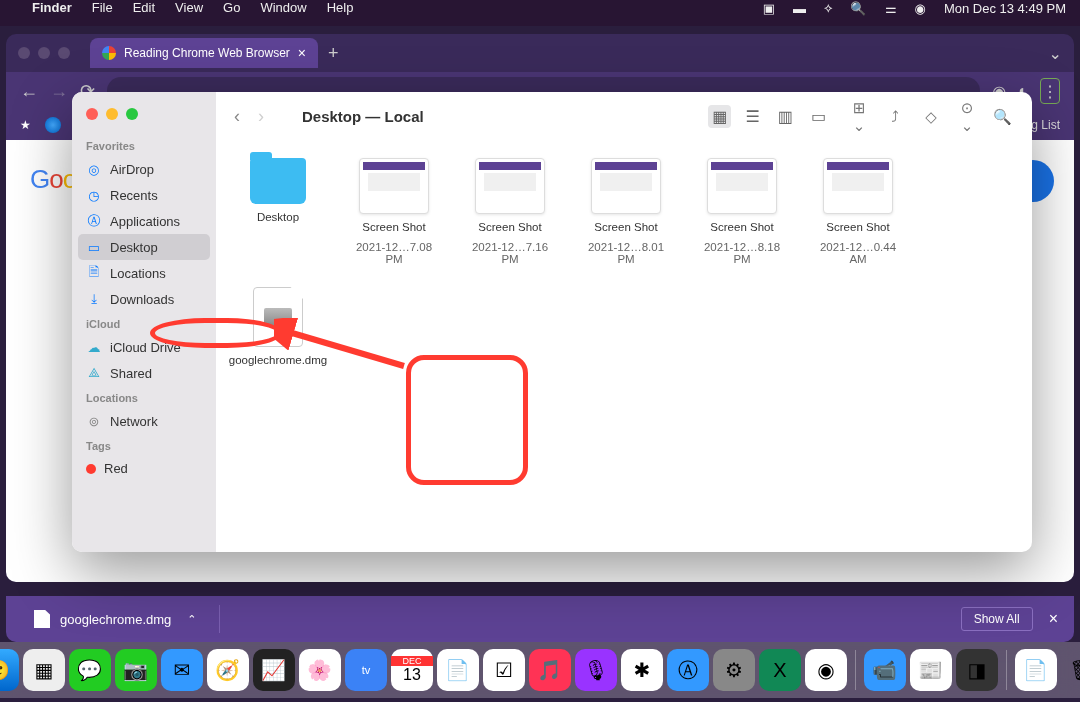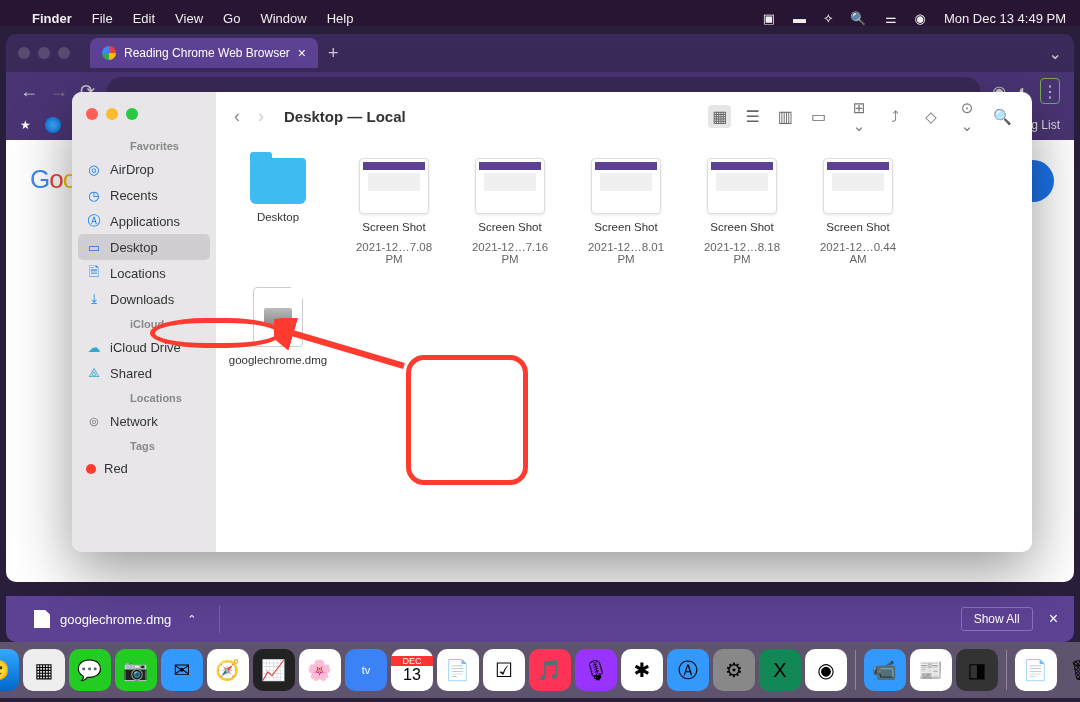--- a/index.html
+++ b/index.html
@@ -1,19 +1,19 @@
 <!DOCTYPE html>
 <html><head>
 <meta charset="utf-8">
 <style>
 * { margin: 0; padding: 0; box-sizing: border-box; font-family: -apple-system, BlinkMacSystemFont, "Helvetica Neue", sans-serif; }
 body { width: 1080px; height: 702px; background: #2a1e3d; overflow: hidden; position: relative; }
 
 
-.menubar { height: 26px; background: rgba(40,20,50,0.9); display: flex; align-items: flex-end; padding: 0 14px; color: #eee; font-size: 13px; }
+.menubar { height: 26px; background: rgba(40,20,50,0.9); display: flex; align-items: flex-start; padding: 0 14px; color: #eee; font-size: 13px; }
 .menubar .apple { font-size: 15px; margin-right: 18px; }
 .menubar .item { margin-right: 20px; }
 .menubar .item.bold { font-weight: 600; }
 .menubar .right { margin-left: auto; display: flex; align-items: center; gap: 18px; }
 .menubar .clock { font-weight: 400; }
 
 
 .chrome-window { position: absolute; top: 34px; left: 6px; right: 6px; height: 548px; background: #3a2a5a; border-radius: 10px; }
 .chrome-tabs { height: 38px; display: flex; align-items: center; padding: 0 12px; gap: 10px; }
 .traffic-lights { display: flex; gap: 8px; margin-right: 10px; }
@@ -45,31 +45,31 @@
 .dock { position: absolute; bottom: 4px; left: 50%; transform: translateX(-50%); height: 56px; background: rgba(160,150,170,0.45); border-radius: 14px; display: flex; align-items: center; padding: 0 10px; gap: 4px; backdrop-filter: blur(10px); }
 .dock .app { width: 42px; height: 42px; border-radius: 10px; display: flex; align-items: center; justify-content: center; font-size: 20px; }
 .dock .divider { width: 1px; height: 40px; background: rgba(255,255,255,0.3); margin: 0 4px; }
 
 
 .finder { position: absolute; top: 92px; left: 72px; width: 960px; height: 460px; background: #fff; border-radius: 10px; box-shadow: 0 20px 60px rgba(0,0,0,0.4); display: flex; overflow: hidden; }
 .finder-sidebar { width: 144px; background: #e8e6e9; padding: 8px 0; font-size: 13px; overflow: hidden; }
 .finder-sidebar .traffic { display: flex; gap: 8px; padding: 8px 14px 14px; }
 .finder-sidebar .traffic span { width: 12px; height: 12px; border-radius: 50%; }
 .finder-sidebar .traffic .r{background:#ff5f57}.finder-sidebar .traffic .y{background:#febc2e}.finder-sidebar .traffic .g{background:#28c840}
-.finder-sidebar .section-label { color: #888; font-size: 11px; font-weight: 600; padding: 6px 14px 4px; margin-left: 44px; }
+.finder-sidebar .section-label { color: #888; font-size: 11px; font-weight: 600; padding: 6px 14px 4px; }
 .finder-sidebar .sbitem { display: flex; align-items: center; gap: 8px; padding: 5px 14px; color: #333; cursor: default; }
 .finder-sidebar .sbitem.selected { background: #d0ced2; border-radius: 5px; margin: 0 6px; padding: 5px 8px; }
 .finder-sidebar .sbitem .sicon { width: 16px; height: 16px; display: flex; align-items: center; justify-content: center; color: #0a7aff; font-size: 13px; }
 .finder-sidebar .sbitem .sicon.cloud { color: #3ac; }
 .finder-sidebar .tag-red { width: 10px; height: 10px; border-radius: 50%; background: #ff3b30; }
 
 .finder-main { flex: 1; display: flex; flex-direction: column; }
 .finder-toolbar { height: 50px; display: flex; align-items: center; padding: 0 18px; gap: 14px; border-bottom: 1px solid transparent; }
 .finder-toolbar .nav { display: flex; gap: 18px; color: #888; font-size: 18px; }
-.finder-toolbar .title { font-size: 15px; font-weight: 600; color: #333; margin-left: 6px; }
+.finder-toolbar .title { font-size: 15px; font-weight: 600; color: #333; margin-left: 24px; }
 .finder-toolbar .spacer { flex: 1; }
 .finder-toolbar .tbicon { color: #777; font-size: 15px; width: 22px; text-align: center; }
 .finder-toolbar .viewgroup { display: flex; gap: 10px; border-radius: 6px; padding: 3px 4px; }
 .finder-toolbar .viewgroup .v { padding: 2px 4px; color: #666; }
 .finder-toolbar .viewgroup .v.active { background: #e6e6e8; border-radius: 4px; }
 
 .finder-content { flex: 1; padding: 16px 18px; display: flex; flex-wrap: wrap; gap: 22px 28px; align-content: flex-start; }
 .file { width: 88px; display: flex; flex-direction: column; align-items: center; text-align: center; font-size: 11.5px; color: #333; gap: 6px; }
 .file .thumb { width: 70px; height: 56px; display: flex; align-items: center; justify-content: center; border-radius: 4px; }
 .file .thumb.folder { width: 56px; height: 46px; background: #3dbcf2; border-radius: 4px 4px 6px 6px; position: relative; }

